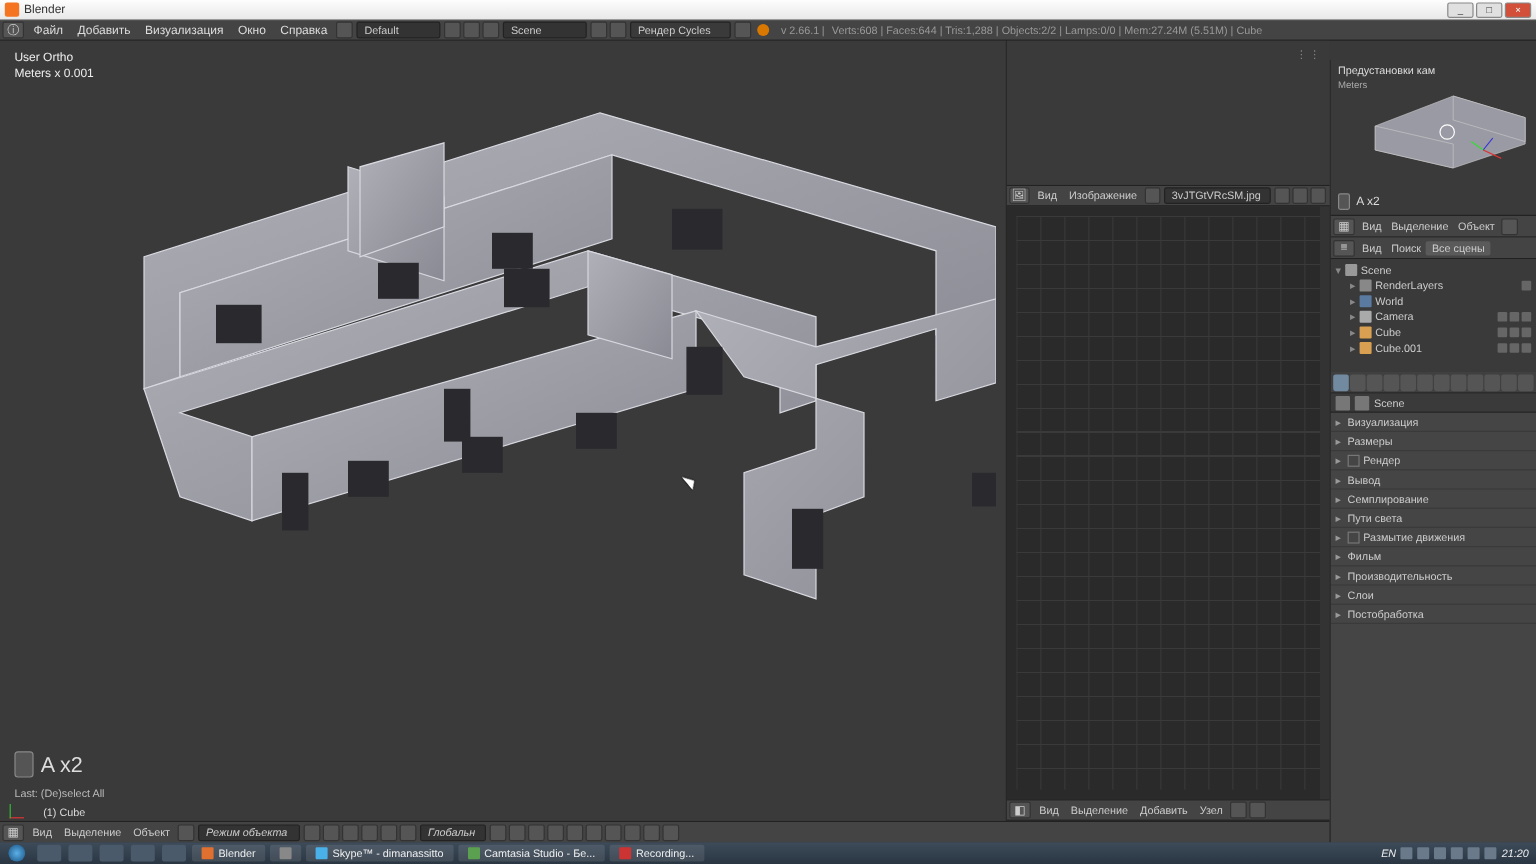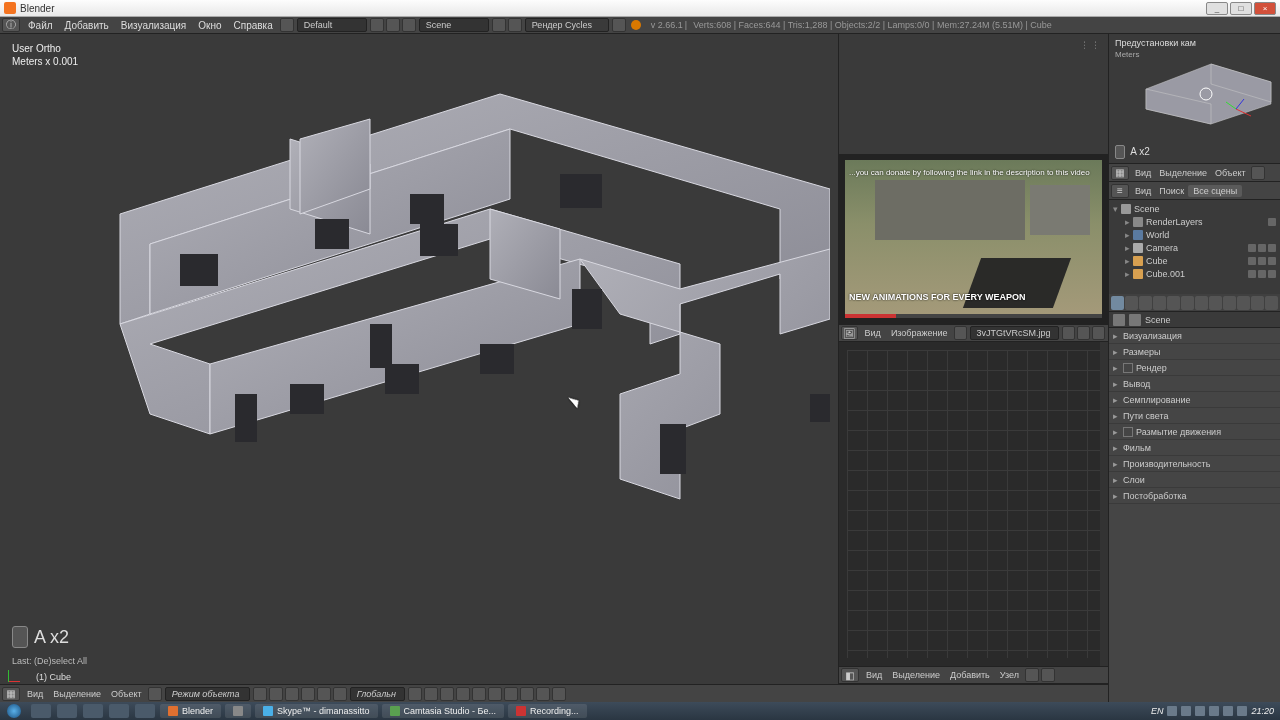--- a/index.html
+++ b/index.html
@@ -19,21 +19,21 @@
 .menubar .m { padding: 0 6px; color: #ddd; font-size: 10px; }
 .hdr-drop { height: 14px; background: #333; border: 1px solid #222; border-radius: 2px; padding: 0 6px; display: flex; align-items: center; font-size: 9px; margin: 0 2px; }
 .sq-btn { width: 14px; height: 14px; background: #555; border: 1px solid #333; border-radius: 2px; margin: 0 1px; }
 .render-cycles { background: #3a3a3a; }
 .stats { color: #999; font-size: 9px; margin-left: 6px; }
 .orange-dot { width: 10px; height: 10px; background: #d97800; border-radius: 50%; margin: 0 4px; }
 
 
 .main { display: flex; height: 668px; }
 .left { width: 1108px; display: flex; flex-direction: column; }
-.right { width: 172px; background: #454545; border-left: 1px solid #222; display: flex; flex-direction: column; }
+.right { width: 172px; background: #454545; border-left: 1px solid #222; display: flex; flex-direction: column; margin-top: 16px; }
 
 
 .viewport-area { flex: 1; position: relative; display: flex; }
 .viewport-main { flex: 1; position: relative; background: #3a3a3a; }
 .vp-info { position: absolute; top: 8px; left: 12px; color: #eee; font-size: 10px; line-height: 13px; }
 .vp-overlay { position: absolute; bottom: 18px; left: 12px; }
 .vp-keycast { display: flex; align-items: center; gap: 6px; }
 .keycast-box { width: 16px; height: 22px; background: #555; border: 1px solid #888; border-radius: 3px; }
 .keycast-text { font-size: 18px; color: #ddd; }
 .vp-last { font-size: 9px; color: #bbb; margin-top: 8px; }
@@ -212,30 +212,20 @@
           </div>
           <div class="vp-last">Last: (De)select All</div>
         </div>
         <div class="vp-axes"></div>
         <div class="vp-objname">(1) Cube</div>
       </div>
 
       <div class="vp-right-col">
         <div class="vp-top-blank">
           <div class="dots">⋮⋮</div>
-        </div>
-        <div class="video-panel">
-          <div class="video-scene">
-            <div class="video-bld"></div>
-            <div class="video-bld2"></div>
-            <div class="video-gun"></div>
-          </div>
-          <div class="video-text">...you can donate by following the link in the description to this video</div>
-          <div class="video-caption">NEW ANIMATIONS FOR EVERY WEAPON</div>
-          <div class="video-progress"></div>
         </div>
 
         <div class="uv-header">
           <div class="hdr-icon">🖼</div>
           <span class="lbl">Вид</span>
           <span class="lbl">Изображение</span>
           <div class="sq-btn"></div>
           <div class="hdr-drop" style="width:97px">3vJTGtVRcSM.jpg</div>
           <div class="sq-btn"></div>
           <div class="sq-btn"></div>

